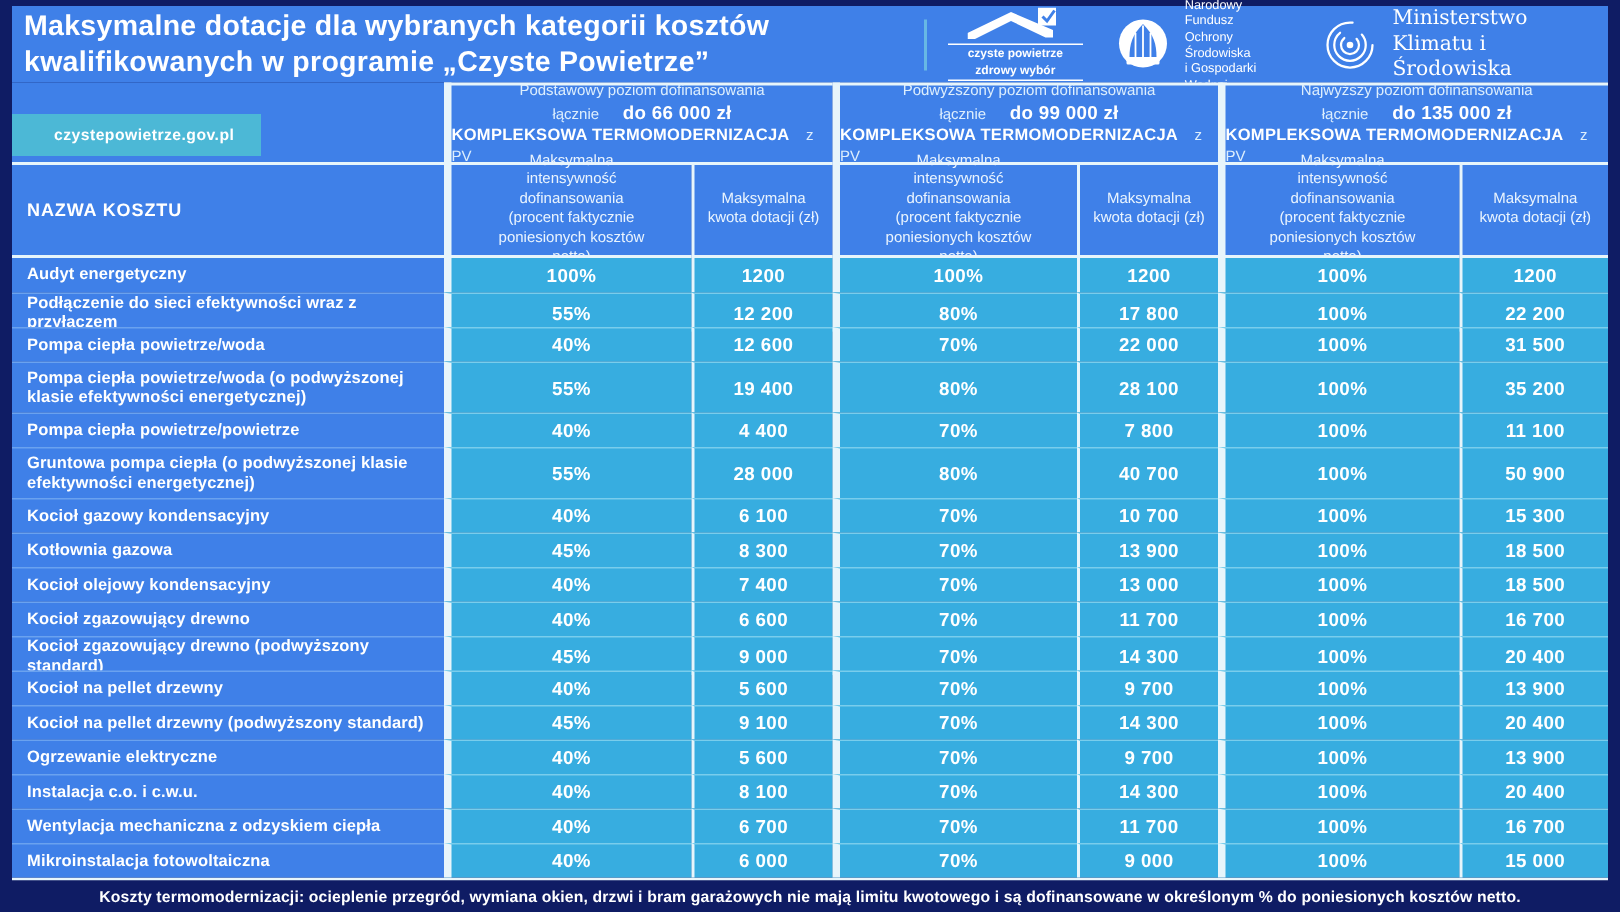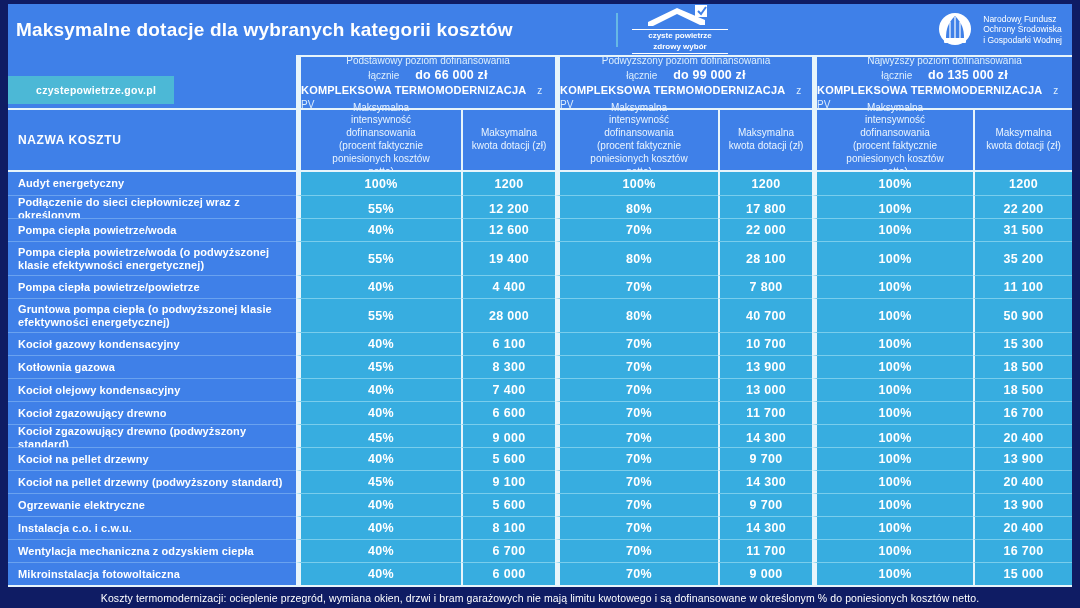--- a/index.html
+++ b/index.html
@@ -62,29 +62,29 @@
   .cname{background:var(--blue);display:flex;align-items:center;padding-left:10px;font-size:11px;font-weight:bold;line-height:1.15;
          border-top:1px solid var(--bsep);letter-spacing:.1px}
   .cval{background:var(--cyan);display:flex;align-items:center;justify-content:center;font-size:12.5px;font-weight:bold;
         border-top:1px solid var(--csep);white-space:nowrap;letter-spacing:.3px}
   .pctc{border-left:5px solid var(--wline)}
   .amtc{border-left:2px solid var(--wline)}
   .trow:first-child .cname,.trow:first-child .cval{border-top:none}
 
   
   .footer{height:21px;background:var(--navy);display:flex;align-items:center;justify-content:center}
-  .footer span{font-size:10.5px;font-weight:normal;letter-spacing:.1px;color:#fff}
+  .footer span{font-size:10.5px;font-weight:bold;letter-spacing:.1px;color:#fff}
 </style>
 </head>
 <body>
 
 <div class="frame">
 
   <div class="topbar">
-    <h1 class="title"><span>Maksymalne dotacje dla wybranych kategorii kosztów</span><br></h1>
+    <h1 class="title"><span>Maksymalne dotacje dla wybranych kategorii kosztów</span><br><span>kwalifikowanych w programie „Czyste Powietrze”</span></h1>
     <div class="topsep"></div>
     <div class="logos">
       <div class="logo lp">
         <span>
           <svg width="64" height="22" viewBox="0 0 64 22">
             <polygon points="0,17 29,3 57,15 57,20 52,20 29,9 5,21 0,21" fill="#fff"></polygon>
             <rect x="47" y="0" width="12" height="12" fill="#fff"></rect>
             <polyline points="50,6 53,9 58,2" fill="none" stroke="#3f80e8" stroke-width="2"></polyline>
           </svg>
         </span>
@@ -105,20 +105,36 @@
             </g>
             <rect x="9" y="28" width="22" height="5" rx="1" fill="#fff"></rect>
           </svg>
         </span>
         <div class="nf-text">
           <div>Narodowy Fundusz</div>
           <div>Ochrony Środowiska</div>
           <div>i Gospodarki Wodnej</div>
         </div>
       </div>
+      <div class="logo mn">
+        <span>
+          <svg width="40" height="40" viewBox="0 0 40 40">
+            <g fill="none" stroke="#fff" stroke-width="1.5" stroke-linecap="round">
+              <circle cx="20" cy="20" r="15" stroke-dasharray="72 22"></circle>
+              <circle cx="20" cy="20" r="10.5" stroke-dasharray="42 16"></circle>
+              <circle cx="20" cy="20" r="6" stroke-dasharray="24 9"></circle>
+            </g>
+            <circle cx="20" cy="20" r="2.2" fill="#fff"></circle>
+          </svg>
+        </span>
+        <div class="mn-text">
+          <div>Ministerstwo</div>
+          <div>Klimatu i Środowiska</div>
+        </div>
+      </div>
     </div>
   </div>
 
   <div class="head grid7">
     <div class="cell link-cell">
       <div class="linkbox">czystepowietrze.gov.pl</div>
     </div>
 
     <div class="cell ghead gh1">
       <div class="gh-l1">Podstawowy poziom dofinansowania</div>
@@ -150,21 +166,21 @@
       <div class="cell cname">Audyt energetyczny</div>
       <div class="cell cval pctc">100%</div>
       <div class="cell cval amtc">1200</div>
       <div class="cell cval pctc">100%</div>
       <div class="cell cval amtc">1200</div>
       <div class="cell cval pctc">100%</div>
       <div class="cell cval amtc">1200</div>
     </div>
 
     <div class="trow grid7">
-      <div class="cell cname">Podłączenie do sieci ciepłowniczej wraz z określonym</div>
+      <div class="cell cname">Podłączenie do sieci efektywności wraz z przyłączem</div>
       <div class="cell cval pctc">55%</div>
       <div class="cell cval amtc">12 200</div>
       <div class="cell cval pctc">80%</div>
       <div class="cell cval amtc">17 800</div>
       <div class="cell cval pctc">100%</div>
       <div class="cell cval amtc">22 200</div>
     </div>
 
     <div class="trow grid7">
       <div class="cell cname">Pompa ciepła powietrze/woda</div>

